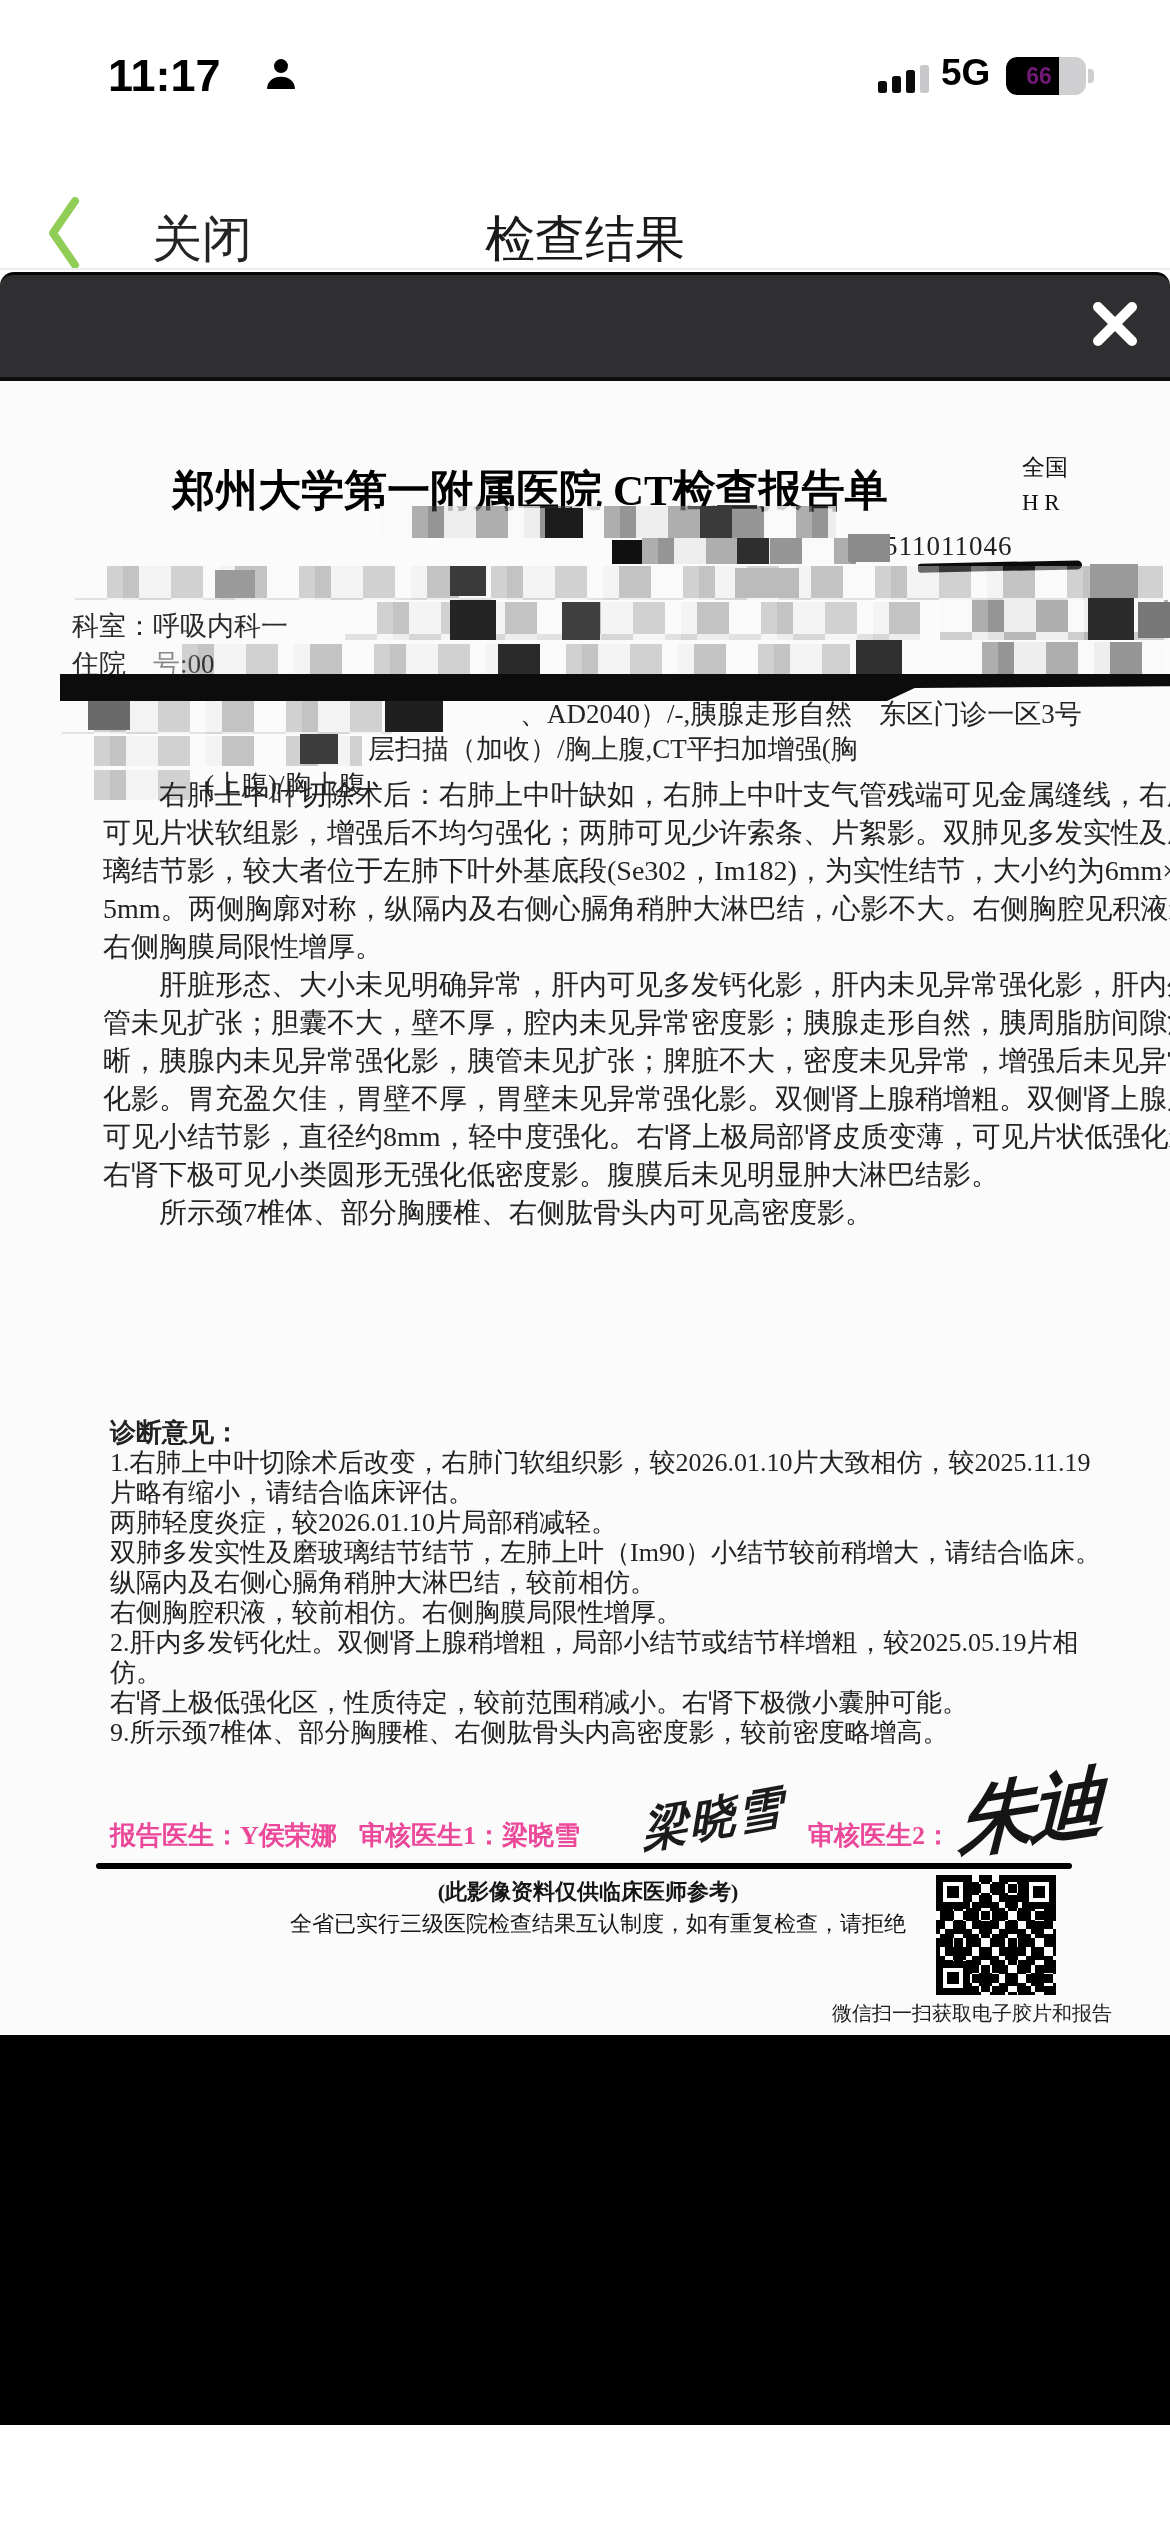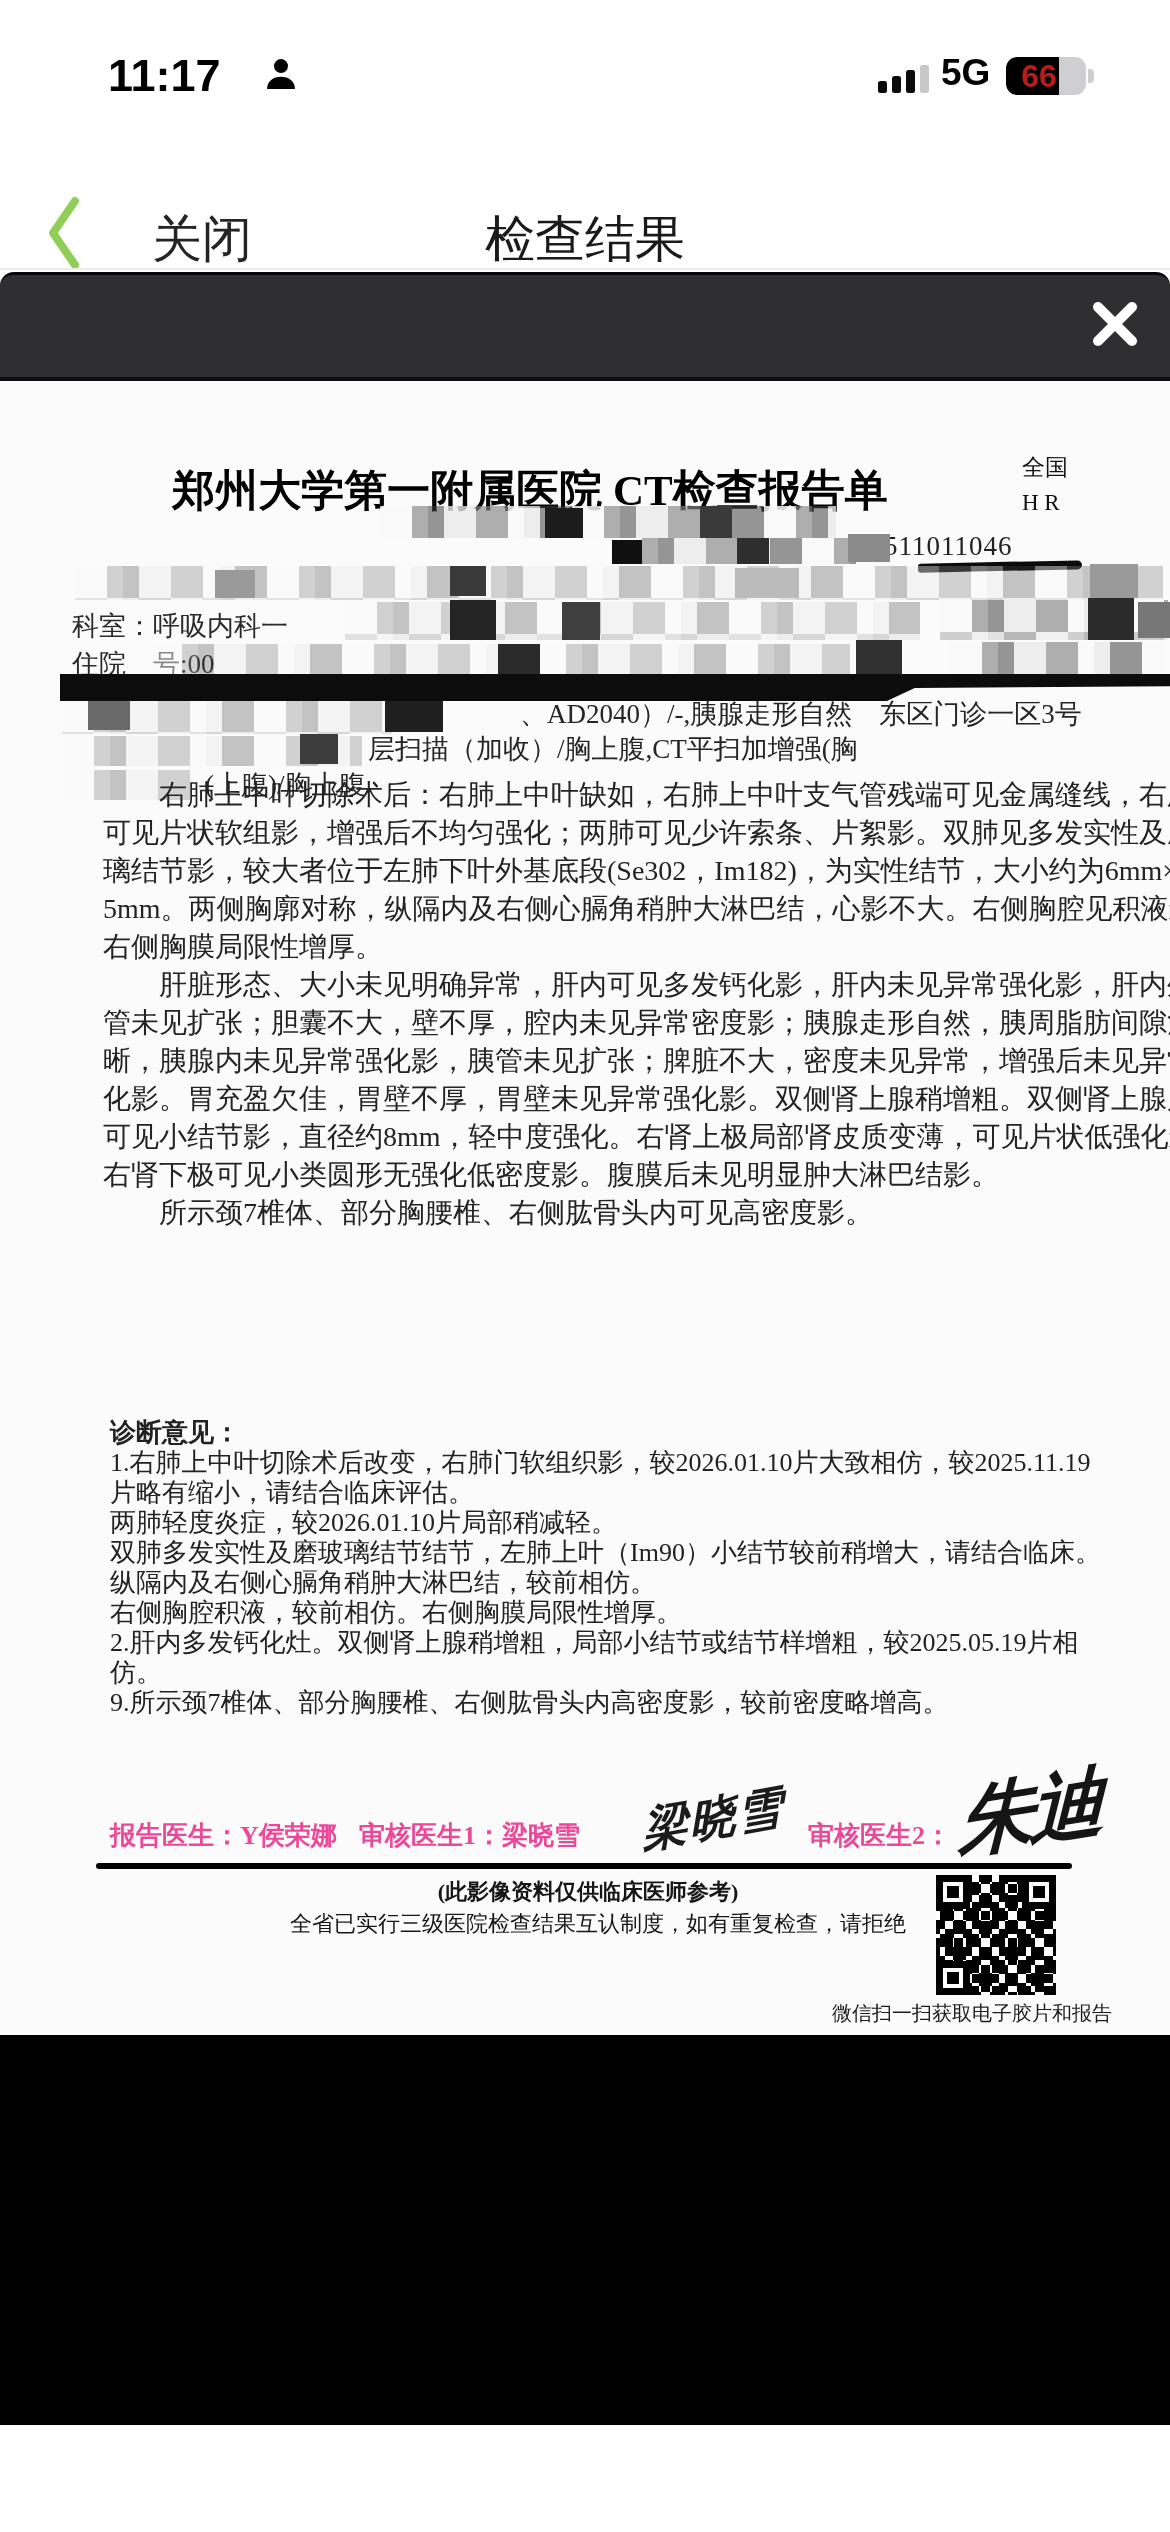--- a/index.html
+++ b/index.html
@@ -7,21 +7,21 @@
         font-family:"Liberation Sans","DejaVu Sans",sans-serif;}
   .abs{position:absolute;}
   
   .time{left:108px;top:50px;font-size:45px;font-weight:700;color:#000;letter-spacing:0px;}
   .net{left:941px;top:52px;font-size:37px;font-weight:700;color:#000;}
   .sigwrap{left:878px;top:65px;width:56px;height:28px;}
   .sig{position:absolute;bottom:0;width:9px;border-radius:2.5px;background:#0b0b0b;}
   .battery{left:1006px;top:57px;width:80px;height:38px;border-radius:11px;background:#cfcfd1;overflow:hidden;}
   .batfill{position:absolute;left:0;top:0;bottom:0;width:66%;background:#000;border-radius:11px 0 0 11px;}
   .batnum{position:absolute;left:0;top:0;width:66px;height:38px;line-height:38px;text-align:center;
-          color:#b91c1c;font-size:32px;font-weight:700;}
+          color:#701a75;font-size:23px;font-weight:700;}
   .batcap{left:1088px;top:69px;width:6px;height:14px;background:#cfcfd1;border-radius:0 4px 4px 0;}
   
   .navclose{left:152px;top:206px;font-size:50px;color:#242424;}
   .navtitle{left:0;top:206px;width:1170px;text-align:center;font-size:50px;color:#1a1a1a;}
   .hairline{left:0;top:268px;width:1170px;height:2px;background:#ececec;}
   
   .viewerbar{left:0;top:272px;width:1170px;height:102px;background:#2f2f31;
              border-top:3px solid #060606;border-bottom:4px solid #0d0d0d;border-radius:14px 14px 0 0;}
   .paper{left:0;top:381px;width:1170px;height:1654px;background:#fbfbfb;}
   .blackpanel{left:0;top:2035px;width:1170px;height:390px;background:#000;}
@@ -166,20 +166,21 @@
   <div class="abs serif diag">
     <div class="hd">诊断意见：</div>
     <div>1.右肺上中叶切除术后改变，右肺门软组织影，较2026.01.10片大致相仿，较2025.11.19</div>
     <div>片略有缩小，请结合临床评估。</div>
     <div>两肺轻度炎症，较2026.01.10片局部稍减轻。</div>
     <div>双肺多发实性及磨玻璃结节结节，左肺上叶（Im90）小结节较前稍增大，请结合临床。</div>
     <div>纵隔内及右侧心膈角稍肿大淋巴结，较前相仿。</div>
     <div>右侧胸腔积液，较前相仿。右侧胸膜局限性增厚。</div>
     <div>2.肝内多发钙化灶。双侧肾上腺稍增粗，局部小结节或结节样增粗，较2025.05.19片相</div>
     <div>仿。</div>
+    <div>右肾上极低强化区，性质待定，较前范围稍减小。右肾下极微小囊肿可能。</div>
     <div>9.所示颈7椎体、部分胸腰椎、右侧肱骨头内高密度影，较前密度略增高。</div>
   </div>
 
   <div class="abs serif doclabel" style="left:110px">报告医生：Y侯荣娜</div>
   <div class="abs serif doclabel" style="left:359px">审核医生1：梁晓雪</div>
   <div class="abs serif sig1">梁晓雪</div>
   <div class="abs serif doclabel" style="left:808px">审核医生2：</div>
   <div class="abs serif sig2">朱迪</div>
 
   <div class="abs divider"></div>

